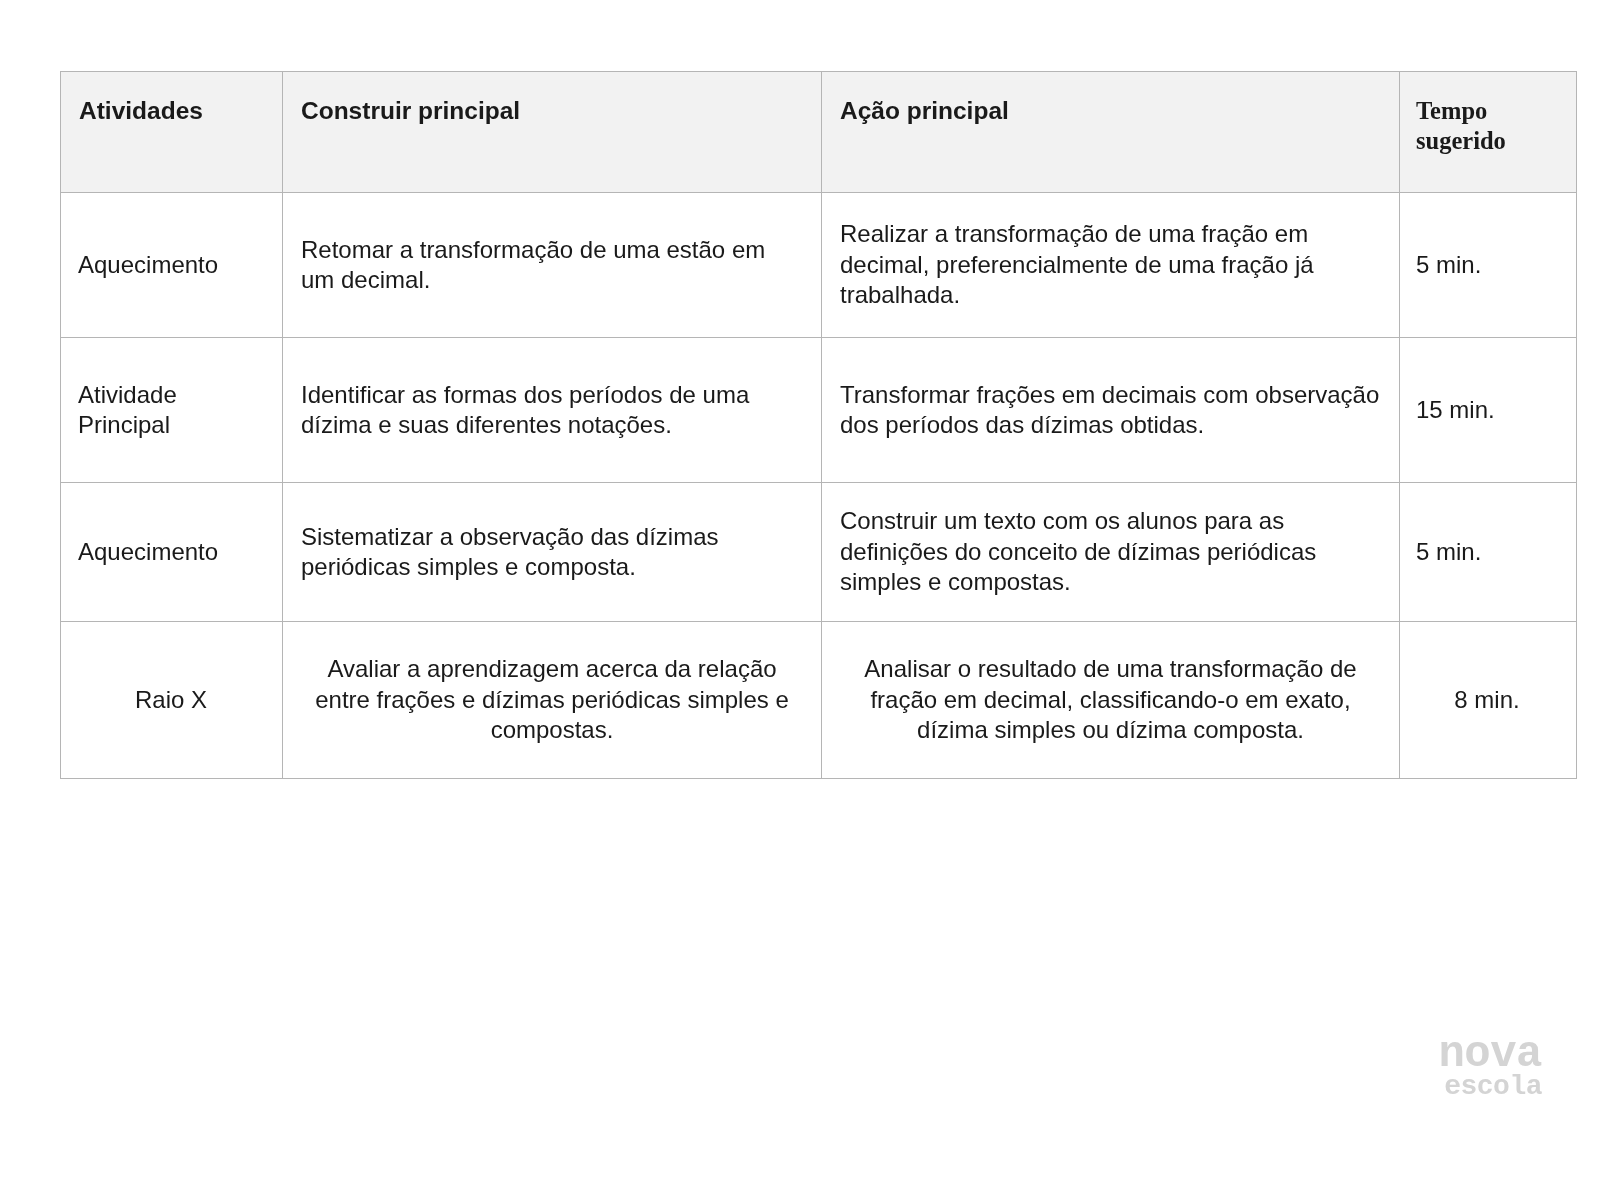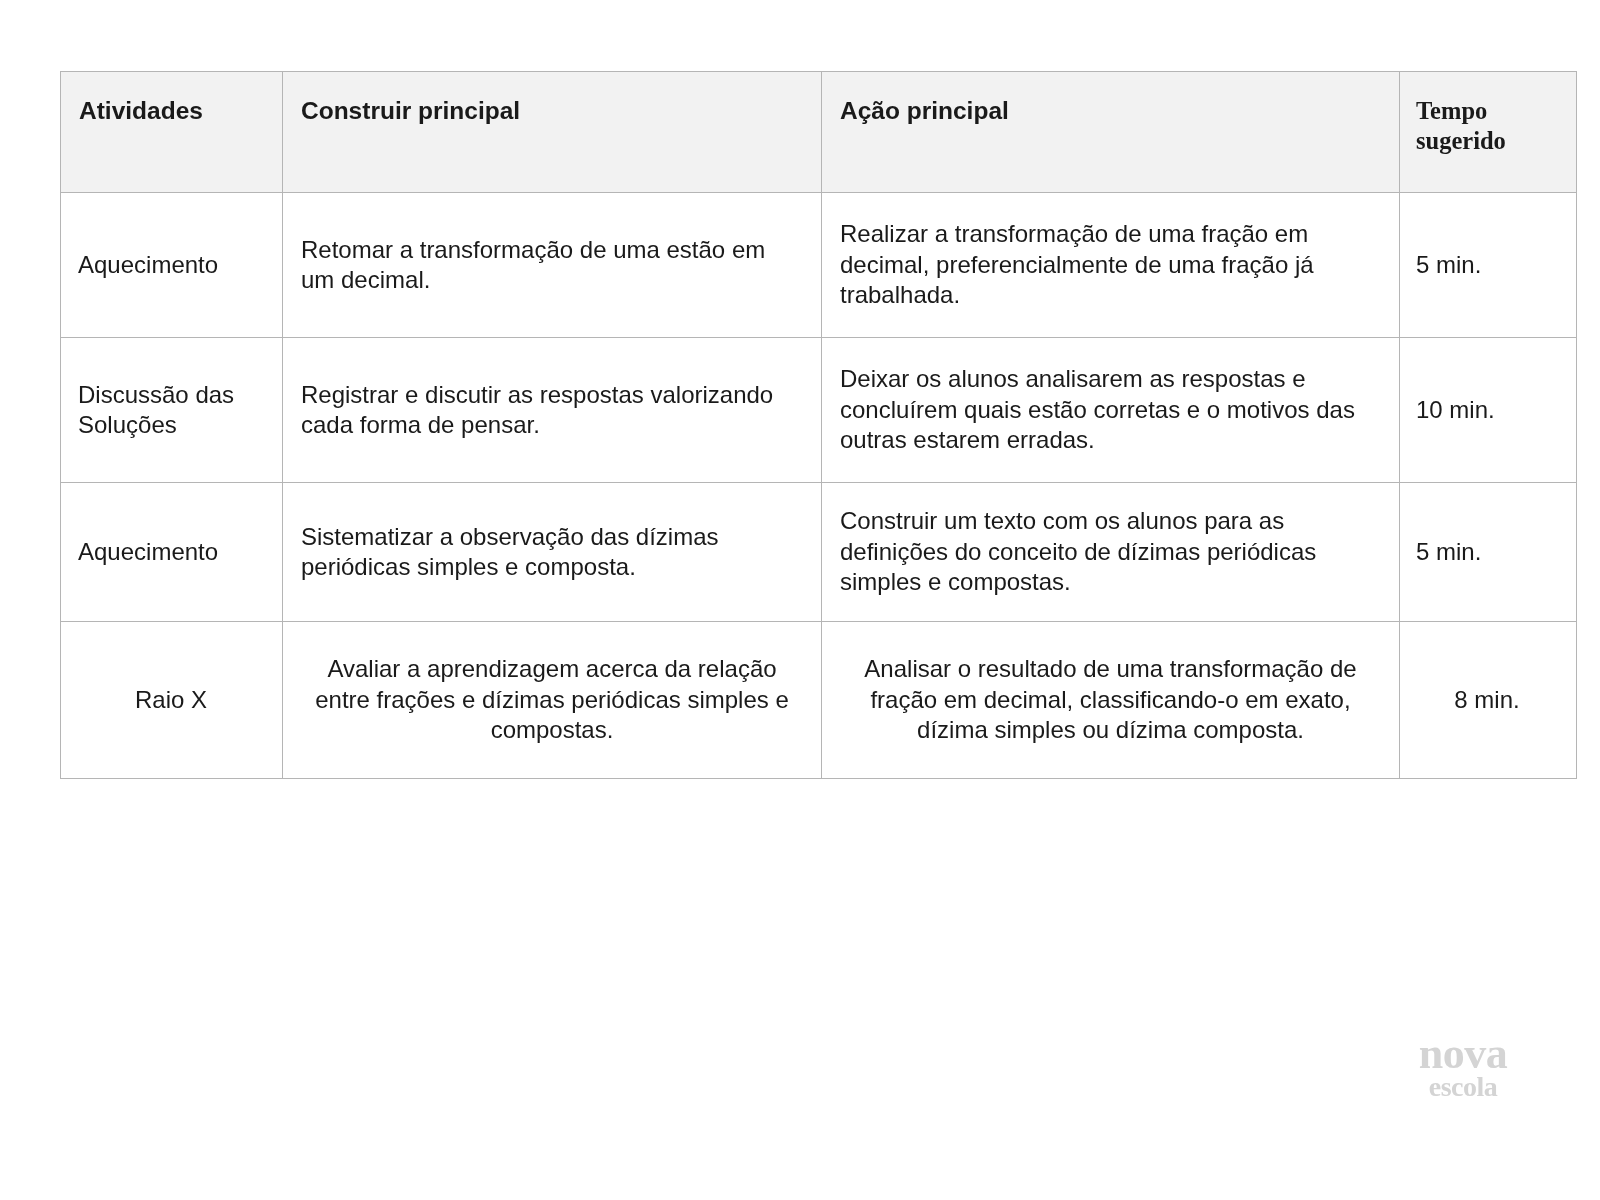--- a/index.html
+++ b/index.html
@@ -68,25 +68,25 @@
   }
   .r1 td { height: 116px; }
   .r2 td { height: 116px; }
   .r3 td { height: 116px; }
   .r4 td { height: 92px; }
   .r5 td { height: 110px; }
   .r6 td { height: 128px; text-align: center; }
 
   .logo {
     position: absolute;
-    right: 42px;
+    right: 58px;
     top: 1034px;
     width: 190px;
-    text-align: center;
-    font-family: Liberation Serif, serif;
+    text-align: right;
+    font-family: Liberation Mono, monospace;
     font-weight: bold;
     color: #d4d4d4;
     line-height: 0.92;
     letter-spacing: -0.5px;
     user-select: none;
   }
   .logo .l1 { font-size: 44px; display: block; }
   .logo .l2 { font-size: 28px; display: block; }
 </style>
 </head>
@@ -109,25 +109,25 @@
         <th class="th-tempo">Tempo sugerido</th>
       </tr>
     </thead>
     <tbody>
       <tr class="r1">
         <td class="cell-activity">Aquecimento</td>
         <td>Retomar a transformação de uma estão em um decimal.</td>
         <td>Realizar a transformação de uma fração em decimal, preferencialmente de uma fração já trabalhada.</td>
         <td class="cell-time">5 min.</td>
       </tr>
-      <tr class="r3">
-        <td class="cell-activity">Discussão das Soluções</td>
-        <td>Registrar e discutir as respostas valorizando cada forma de pensar.</td>
-        <td>Deixar os alunos analisarem as respostas e concluírem quais estão corretas e o motivos das outras estarem erradas.</td>
-        <td class="cell-time">10 min.</td>
+      <tr class="r2">
+        <td class="cell-activity">Atividade Principal</td>
+        <td>Identificar as formas dos períodos de uma dízima e suas diferentes notações.</td>
+        <td>Transformar frações em decimais com observação dos períodos das dízimas obtidas.</td>
+        <td class="cell-time">15 min.</td>
       </tr>
       <tr class="r5">
         <td class="cell-activity">Aquecimento</td>
         <td>Sistematizar a observação das dízimas periódicas simples e composta.</td>
         <td>Construir um texto com os alunos para as definições do conceito de dízimas periódicas simples e compostas.</td>
         <td class="cell-time">5 min.</td>
       </tr>
       <tr class="r6">
         <td class="cell-activity">Raio X</td>
         <td>Avaliar a aprendizagem acerca da relação entre frações e dízimas periódicas simples e compostas.</td>

